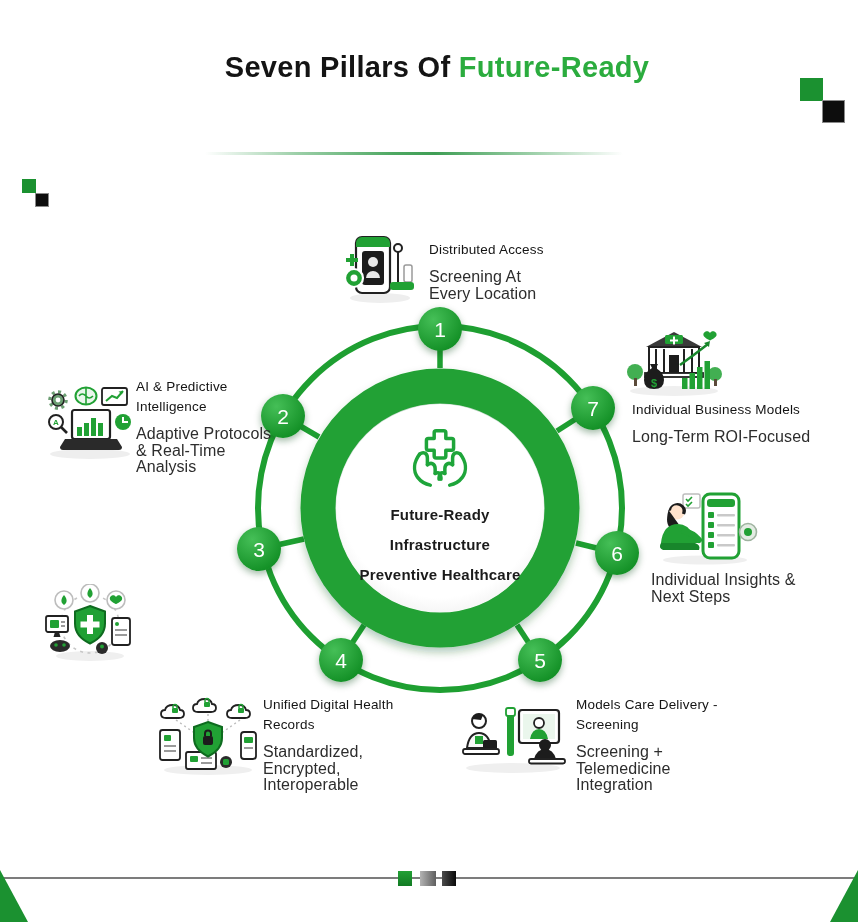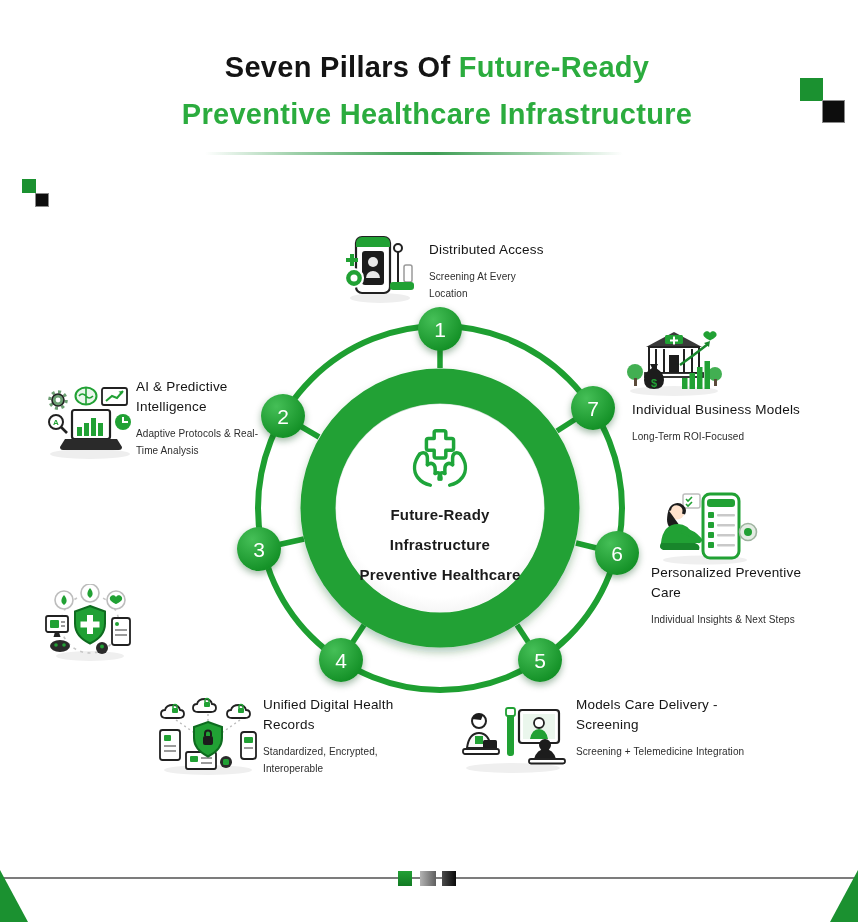--- a/index.html
+++ b/index.html
@@ -25,39 +25,38 @@
     background:radial-gradient(circle at 35% 28%,#45bf57,#149127 75%);
     box-shadow:0 3px 7px rgba(8,74,22,.38);
     display:flex;align-items:center;justify-content:center;
     color:#ffffff;font-size:21px;line-height:1;
   }
   .center-block{left:340px;top:426px;width:200px;text-align:center;}
   .center-lines{margin-top:6px;font-size:15px;font-weight:bold;color:#1b1b1b;letter-spacing:.2px;}
   .center-lines div{line-height:30px;}
   
   .pillar-title{font-size:13.5px;font-weight:normal;letter-spacing:.2px;line-height:20px;color:#141414;}
-  .pillar-desc{font-size:10px;line-height:16.5px;color:#2d2d2d;margin-top:9px;letter-spacing:.1px;}
+  .pillar-desc{font-size:16px;line-height:16.5px;color:#2d2d2d;margin-top:9px;letter-spacing:.1px;}
   
   .footer-line{left:0;top:877px;width:858px;height:2px;background:#7c7c7c;}
   .fsq{top:871px;width:14px;height:15px;}
   .fsq-green{background:linear-gradient(180deg,#22a035,#127b23);}
   .fsq-gray{width:16px;background:linear-gradient(90deg,#b3b3b3,#5f5f5f);}
   .fsq-black{background:linear-gradient(90deg,#4c4c4c,#0a0a0a);}
   .tri{top:870px;width:28px;height:52px;background:#1b9130;}
   .tri-left{left:0;clip-path:polygon(0 0,0 100%,100% 100%);}
   .tri-right{left:830px;clip-path:polygon(100% 0,100% 100%,0 100%);}
 </style>
 </head>
 <body>
 
 <div id="canvas">
 
   <div class="abs title">
     <div><span class="t-black">Seven Pillars Of</span><span class="t-black">&nbsp;</span><span class="t-green">Future-Ready</span></div>
-    <div class="t-green">Preventive Healthcare Infrastructure</div>
   </div>
   <div class="abs divider"></div>
 
   <div class="abs sq sq-green" style="left:22px;top:179px;width:14px;height:14px;"></div>
   <div class="abs sq sq-black" style="left:35px;top:193px;width:14px;height:14px;"></div>
   <div class="abs sq sq-green" style="left:800px;top:78px;width:23px;height:23px;"></div>
   <div class="abs sq sq-black" style="left:822px;top:100px;width:23px;height:23px;"></div>
 
   <svg class="abs" style="left:228px;top:296px;overflow:visible;" width="424" height="424" viewBox="0 0 424 424">
     <defs>
@@ -290,21 +289,20 @@
     <circle cx="95" cy="42" r="8.5" fill="#e3ece3" stroke="#9fb3a0" stroke-width="1.6"></circle>
     <circle cx="95" cy="42" r="4" fill="#21A134"></circle>
     <circle cx="24" cy="22" r="7.5" fill="#ffe3cd"></circle>
     <path d="M15.5 21 a9 9 0 0 1 15 -5.5 q4 4 1.5 9 l-3 -1 q2 -6 -4 -8 q-6 -1 -7 5 z" fill="#1c1c1c"></path>
     <path d="M15.5 20 q-4 15 3 19 l7 -5 z" fill="#1c1c1c"></path>
     <path d="M8 53 q2 -19 17 -19 q10 0 15 11 l7 8 z" fill="#21A134"></path>
     <path d="M31 41 q9 2 15 9" stroke="#21A134" stroke-width="6" stroke-linecap="round" fill="none"></path>
     <path d="M8 53 h34 q6 2 4 7 h-36 q-5 -2 -2 -7" fill="#18862b"></path>
   </svg>
   <div class="abs" style="left:651px;top:563px;">
-    <div class="pillar-title" style="width:172px;">Personalized Preventive Care</div>
     <div class="pillar-desc" style="width:175px;">Individual Insights &amp; Next Steps</div>
   </div>
 
   <svg class="abs" style="left:620px;top:320px;" width="108" height="78" viewBox="0 0 104 78">
     <ellipse cx="52" cy="71" rx="44" ry="5" fill="#efefef"></ellipse>
     <circle cx="13" cy="52" r="8" fill="#21A134" opacity=".85"></circle>
       <rect x="12" y="58" width="3" height="8" fill="#5b4a3a"></rect>
     <circle cx="93" cy="54" r="7" fill="#21A134" opacity=".85"></circle>
       <rect x="92" y="59" width="3" height="7" fill="#5b4a3a"></rect>
     <polygon points="24,27 52,12 80,27" fill="#3a3a3a"></polygon>

